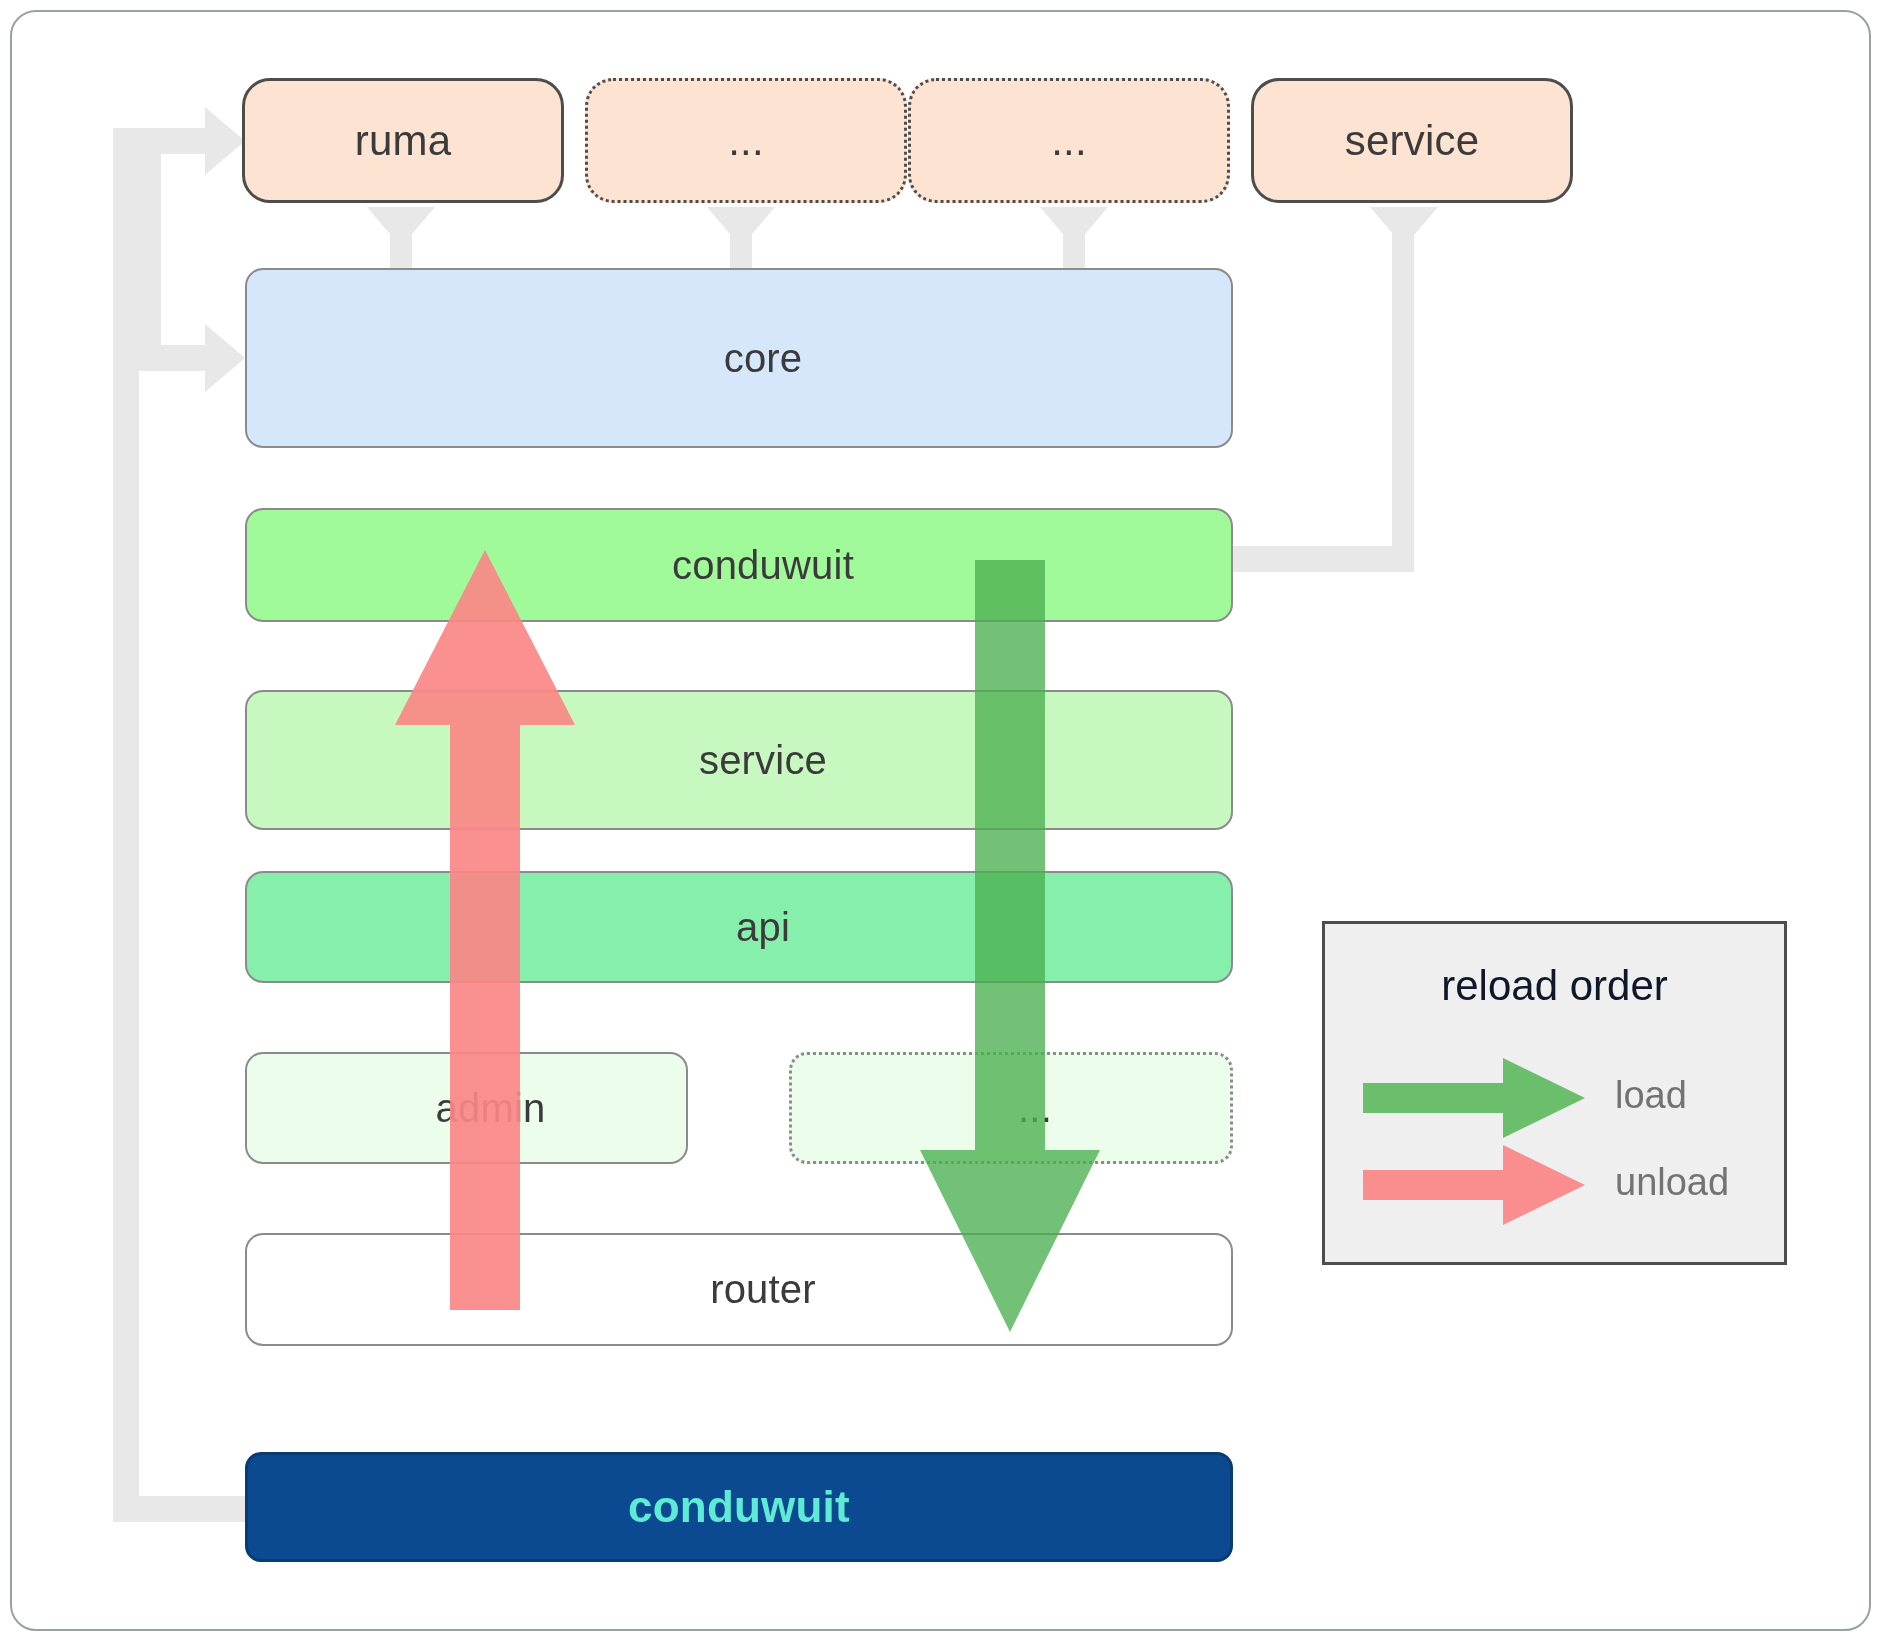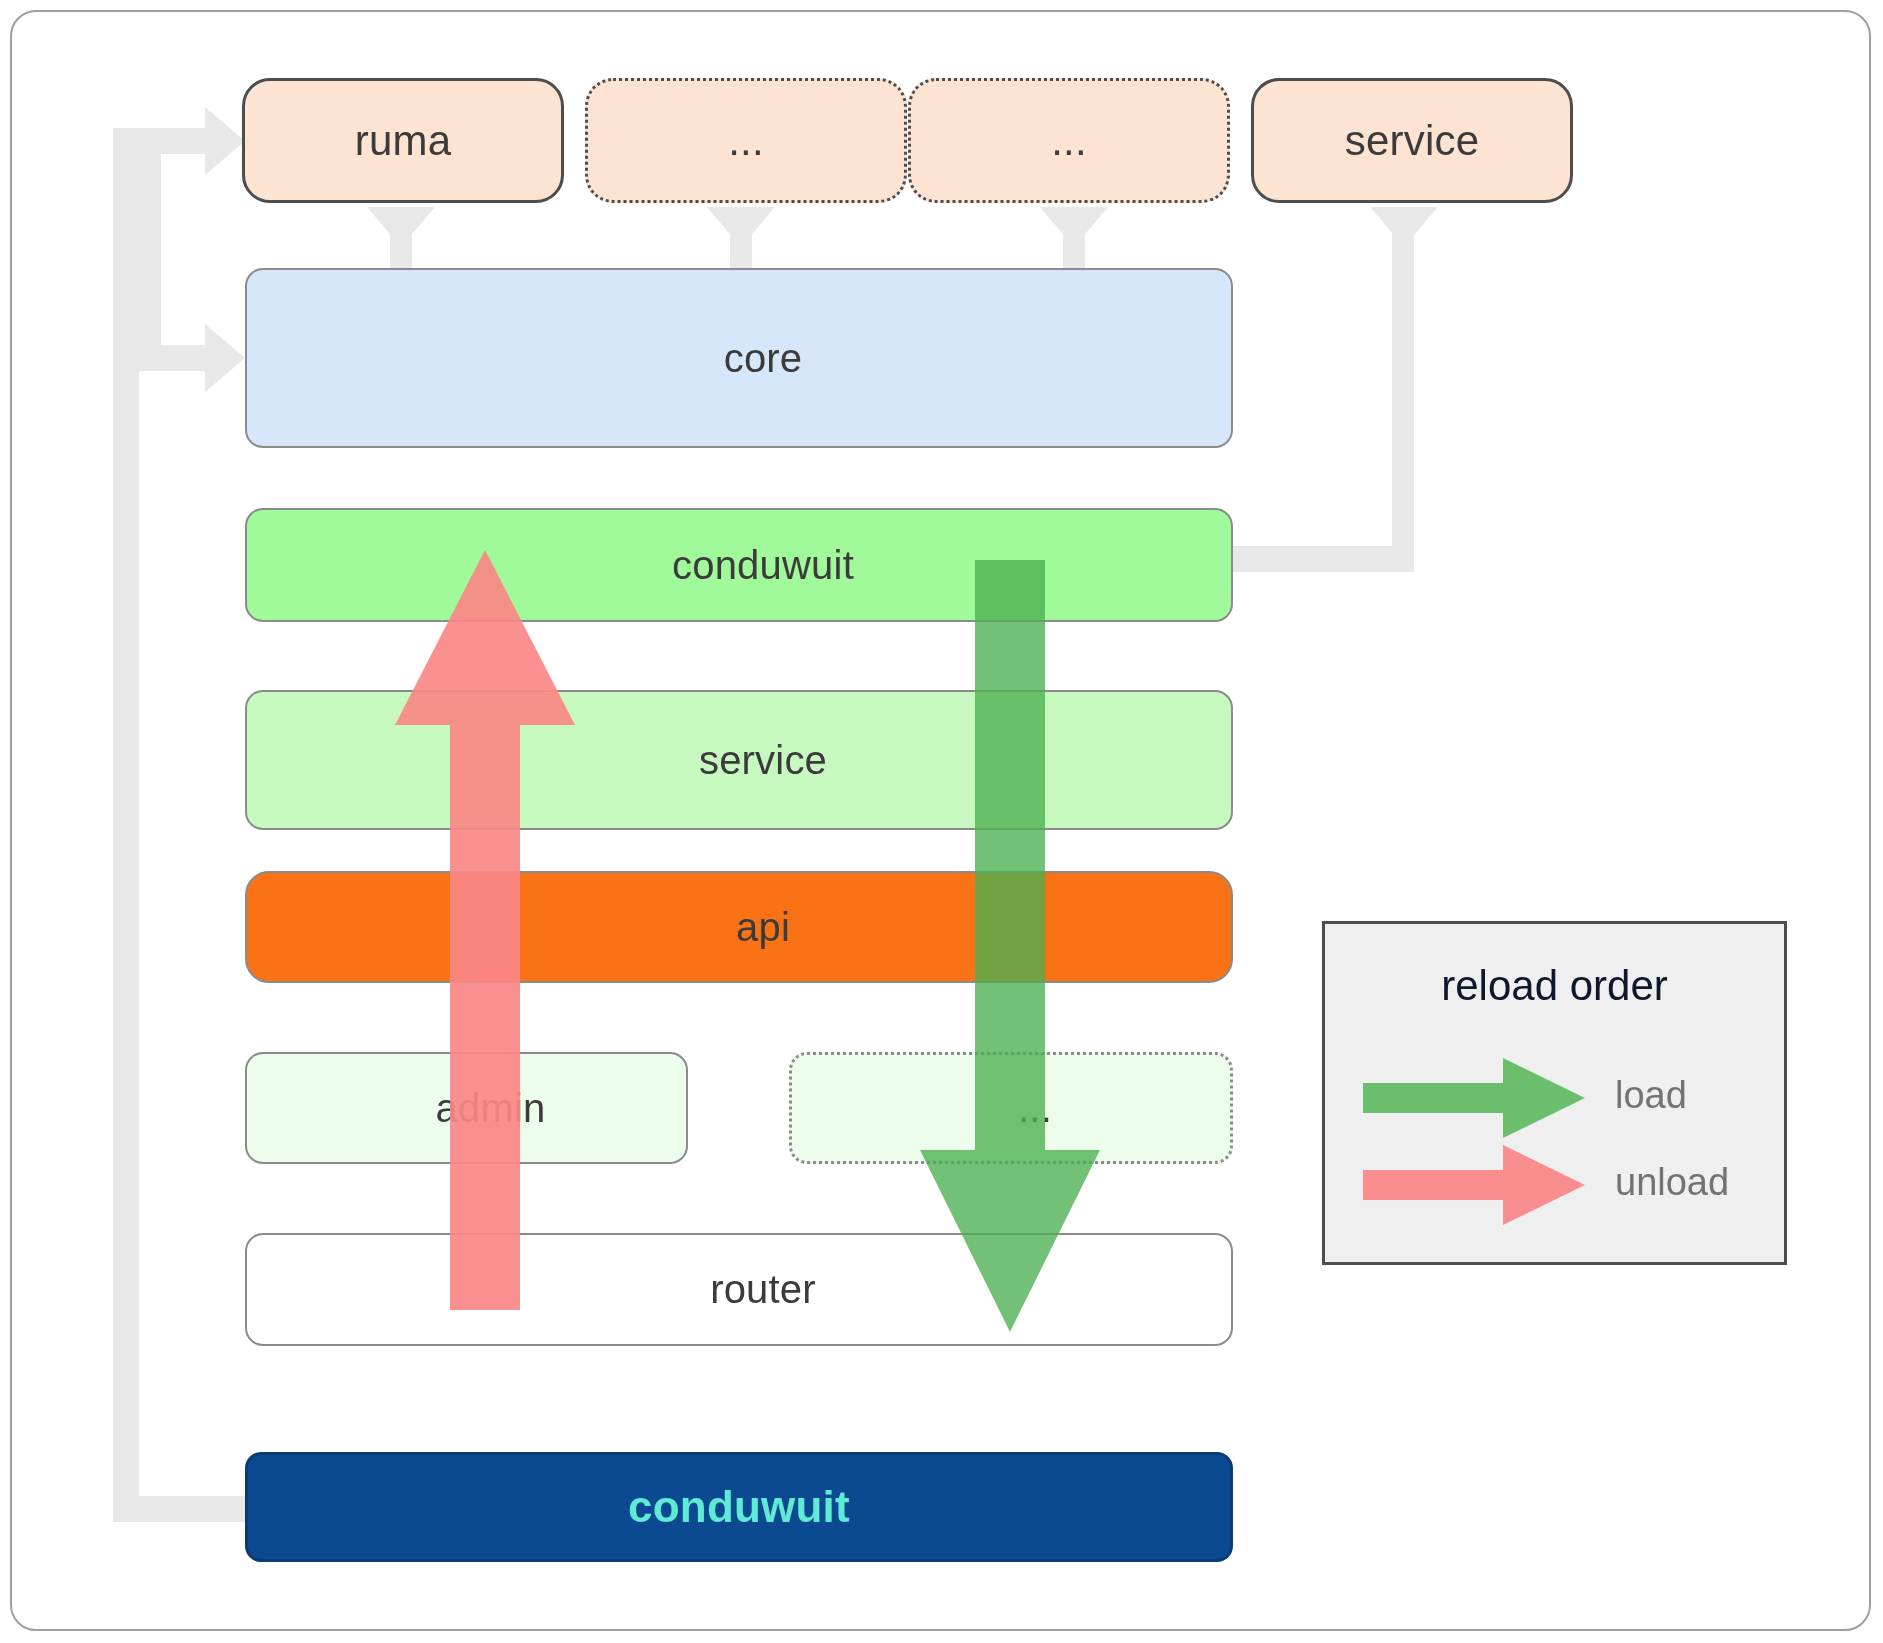--- a/index.html
+++ b/index.html
@@ -59,21 +59,21 @@
     border: 2px solid #8b8b8b;
     border-radius: 18px;
     padding-left: 48px;
   }
   .layer.dotted {
     border: 3px dotted #8b8b8b;
   }
   .lyr-core     { background: #d6e7fb; }
   .lyr-database { background: #a1fa9a; }
   .lyr-service  { background: #c6f8c0; }
-  .lyr-api      { background: #f97316; border-radius: 24px; }
+  .lyr-api      { background: #86efac; }
   .lyr-admin    { background: #edfdec; }
   .lyr-dots     { background: #edfdec; }
   .lyr-router   { background: #ffffff; }
 
   .root {
     background: #0b4a91;
     border: 3px solid #0a3c74;
     border-radius: 16px;
     color: #5eead4;
     font-size: 44px;

